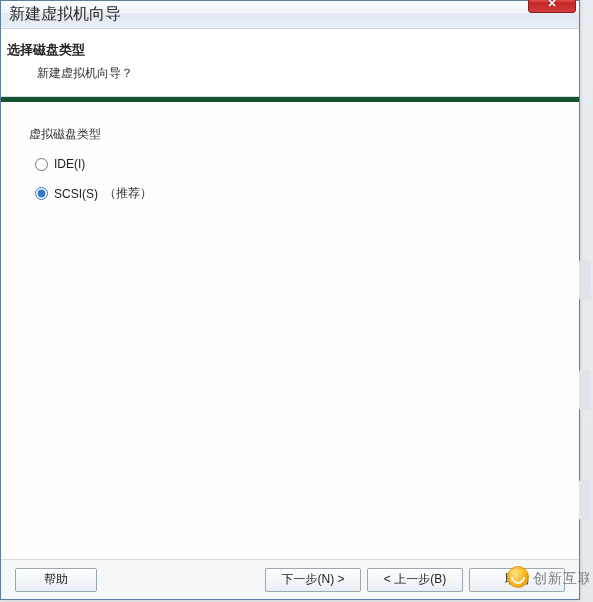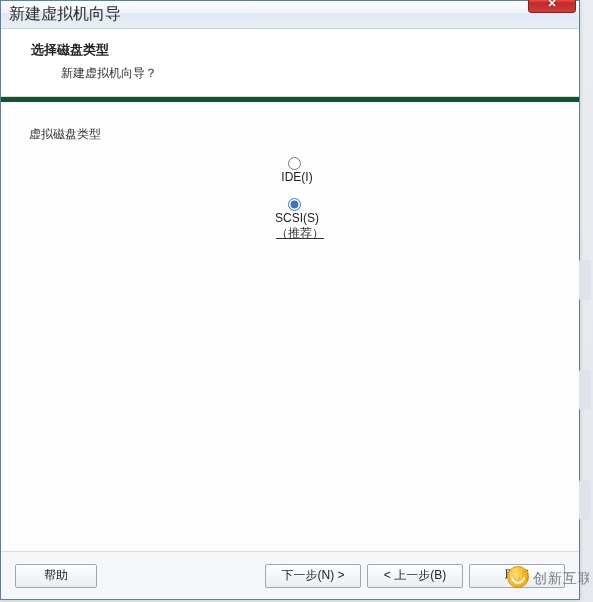--- a/index.html
+++ b/index.html
@@ -63,21 +63,21 @@
     font-size:11px;
     text-shadow:0 0 2px rgba(0,0,0,0.5);
     cursor:pointer;
     position:absolute;
     right:4px;
     top:0;
   }
   
   .header-panel {
     background:#fff;
-    padding:12px 20px 14px 40px;
+    padding:12px 20px 14px 16px;
     border-bottom:1px solid #d8dde3;
   }
   .header-panel .heading {
     font-weight:bold;
     font-size:13px;
     color:#222;
     margin-bottom:6px;
     margin-left:-10px;
   }
   .header-panel .subheading {
@@ -96,35 +96,33 @@
     font-size:12px;
     color:#333;
     margin-bottom:14px;
   }
   .radio-row {
     display:flex;
     align-items:center;
     margin: 0 0 14px 6px;
     font-size:12px;
     color:#222;
-    flex-direction:column;
   }
   .radio-row input[type=radio]{
     margin:0 6px 0 0;
     width:13px; height:13px;
     accent-color:#3a76c4;
   }
   .radio-row .hint {
     margin-left:6px;
     color:#333;
-    text-decoration:underline;
   }
   
   .footer {
-    height:48px;
+    height:40px;
     border-top:1px solid #d8dde3;
     background:#f5f7f9;
     display:flex;
     align-items:center;
     padding:0 14px;
     gap:6px;
   }
   .footer .spacer { flex:1; }
   .btn {
     min-width:96px;

